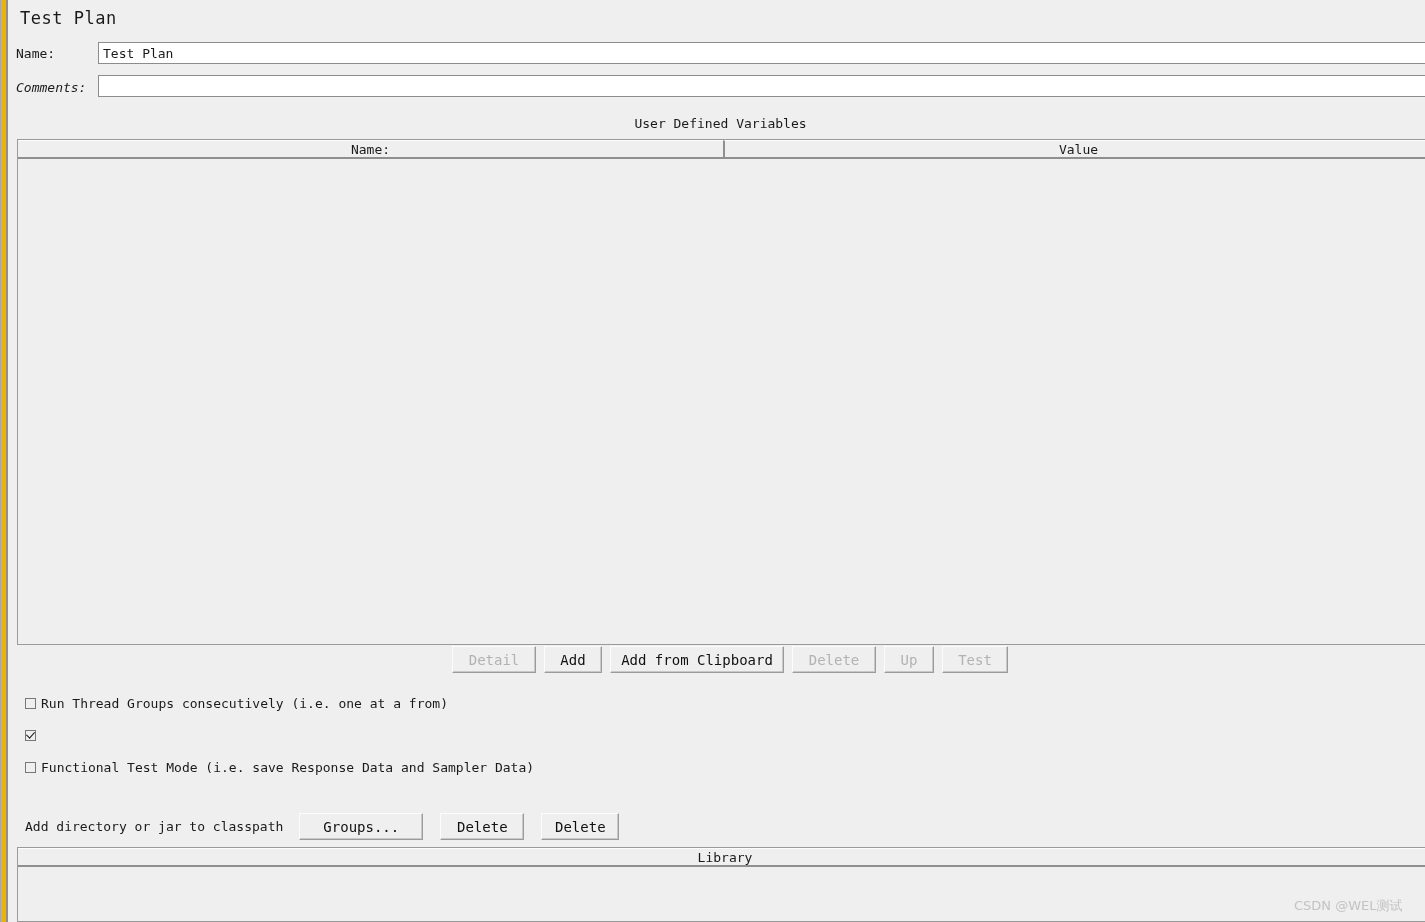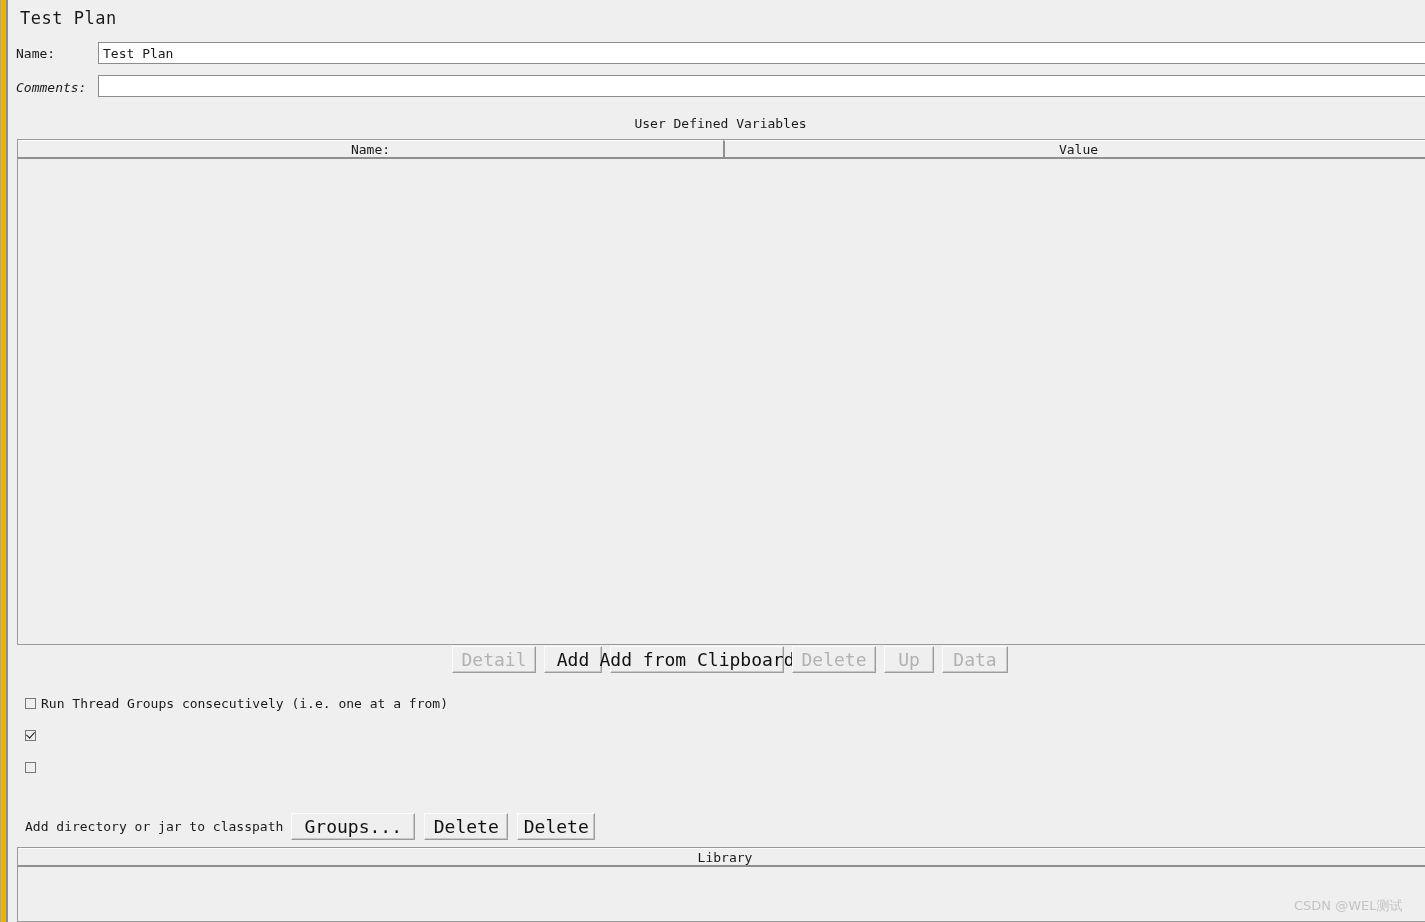--- a/index.html
+++ b/index.html
@@ -128,21 +128,21 @@
     align-items: center;
   }
   .btn {
     height: 27px;
     background: #efefef;
     border: 1px solid #9b9b9b;
     border-top-color: #fcfcfc;
     border-left-color: #fcfcfc;
     box-shadow: inset -1px -1px 0 #c8c8c8;
     font-family: "DejaVu Sans Mono", "Liberation Mono", monospace;
-    font-size: 18px;
+    font-size: 14px;
     color: #111111;
     display: flex;
     align-items: center;
     justify-content: center;
     box-sizing: border-box;
     white-space: nowrap;
     cursor: default;
     padding: 0 10px;
   }
   .btn.disabled { color: #b2b2b2; }
@@ -236,38 +236,39 @@
       </div>
       <div class="table-body" style="height:485px;"></div>
     </div>
 
     <div class="btn-row" style="left:444px; top:646px; gap:8px;">
       <div class="btn disabled" style="width:84px;">Detail</div>
       <div class="btn" style="width:58px;">Add</div>
       <div class="btn" style="width:174px;">Add from Clipboard</div>
       <div class="btn disabled" style="width:84px;">Delete</div>
       <div class="btn disabled" style="width:50px;">Up</div>
-      <div class="btn disabled" style="width:66px;">Data</div>
+      <div class="btn disabled" style="width:66px;">Test</div>
     </div>
 
     <div class="check-row" style="top:694px;">
       <span class="cbox"></span>
       <span class="check-label">Run Thread Groups consecutively (i.e. one at a from)</span>
     </div>
 
     <div class="check-row" style="top:726px;">
       <span class="cbox checked"></span>
     </div>
 
     <div class="check-row" style="top:758px;">
       <span class="cbox"></span>
-    </div>
-
-
-    <div class="btn-row" style="left:17px; top:813px; gap:0;">
+      <span class="check-label">Functional Test Mode (i.e. save Response Data and Sampler Data)</span>
+    </div>
+
+
+    <div class="btn-row" style="left:17px; top:813px; gap:8px;">
       <span class="inline-label">Add directory or jar to classpath</span>
       <div class="btn" style="width:124px;">Groups...</div>
       <div class="btn" style="width:84px; margin-left:9px;">Delete</div>
       <div class="btn" style="width:78px; margin-left:9px;">Delete</div>
     </div>
 
     <div class="table-wrap" style="left:9px; top:847px; width:1416px; height:75px;">
       <div class="table-head">
         <div class="th" style="flex:1;">Library</div>
       </div>

